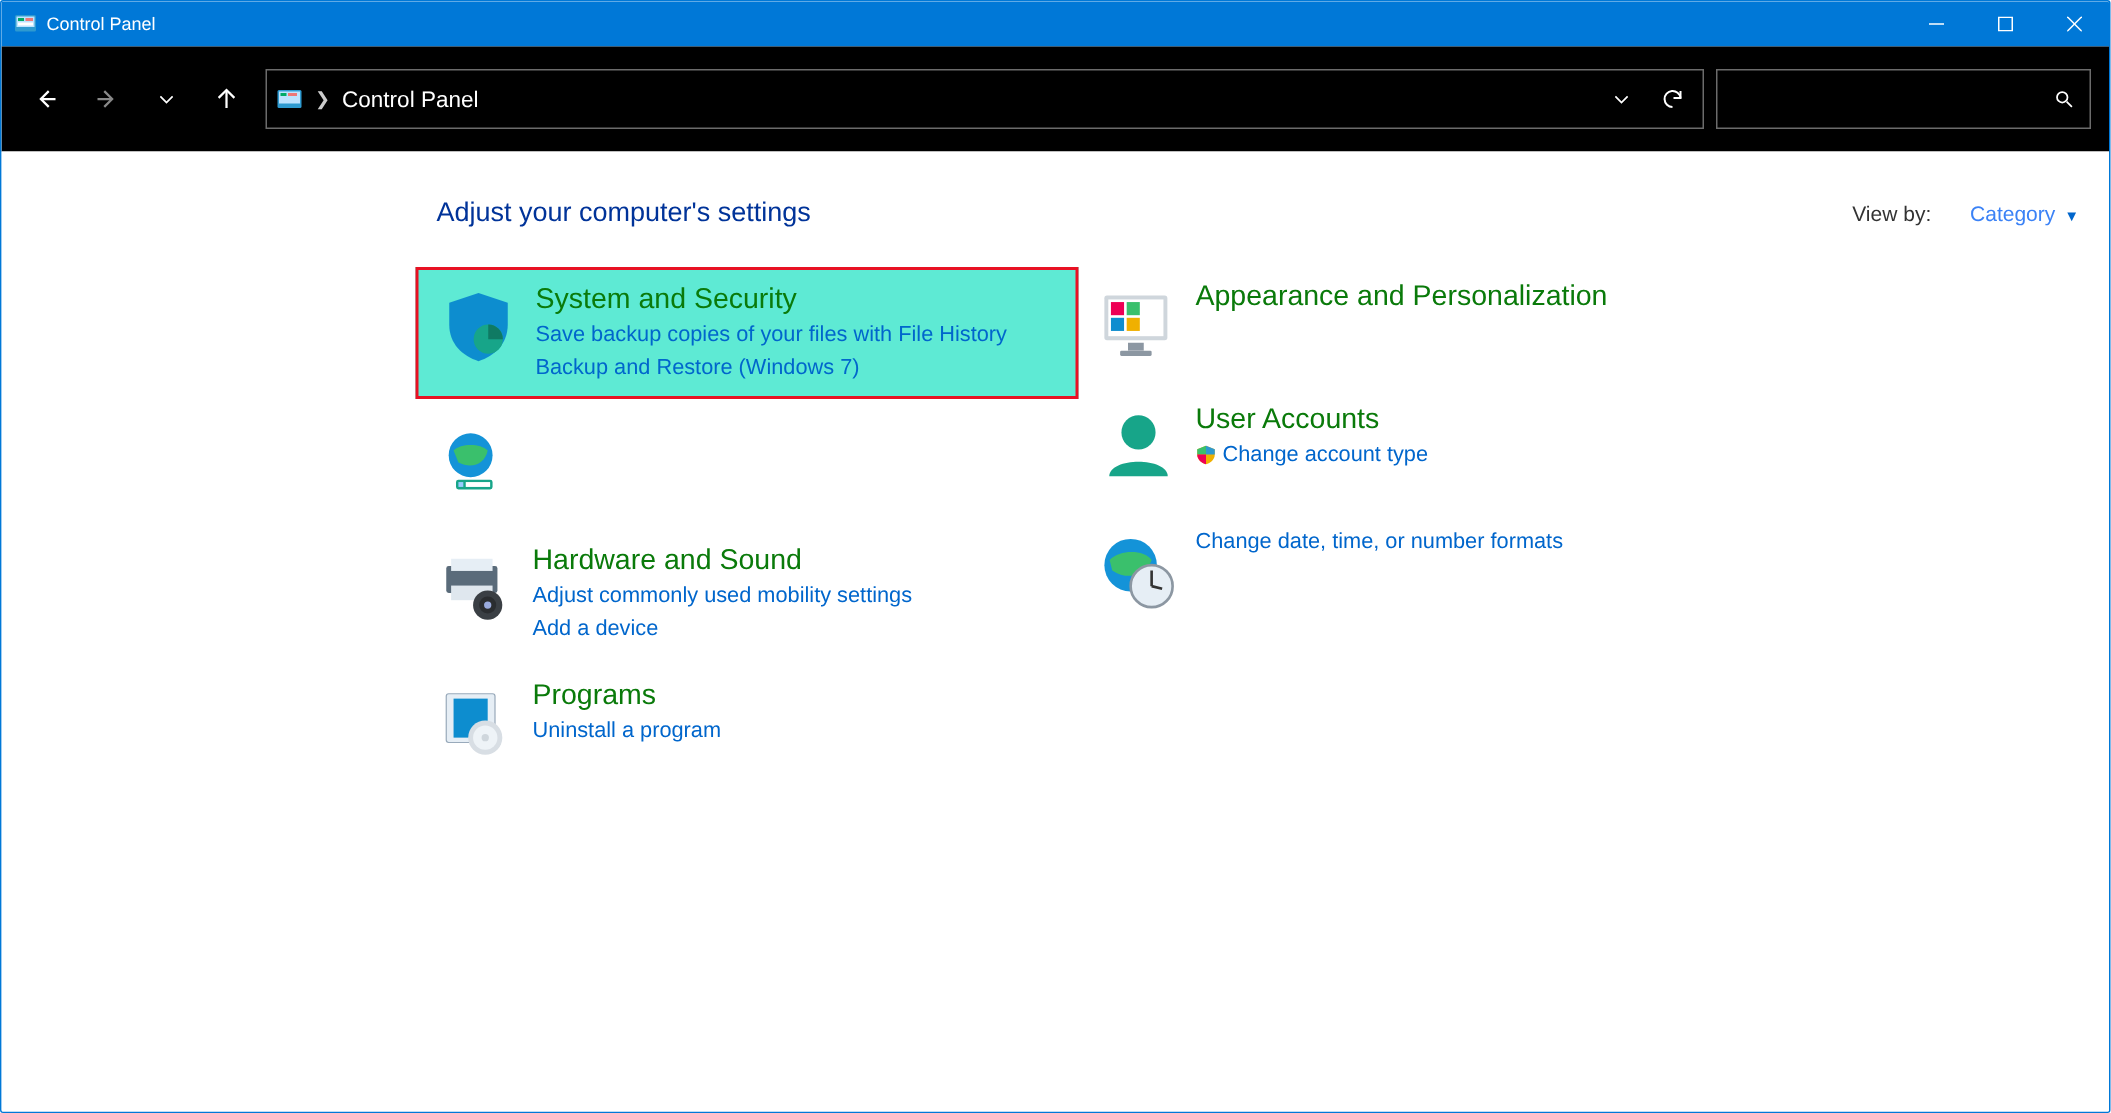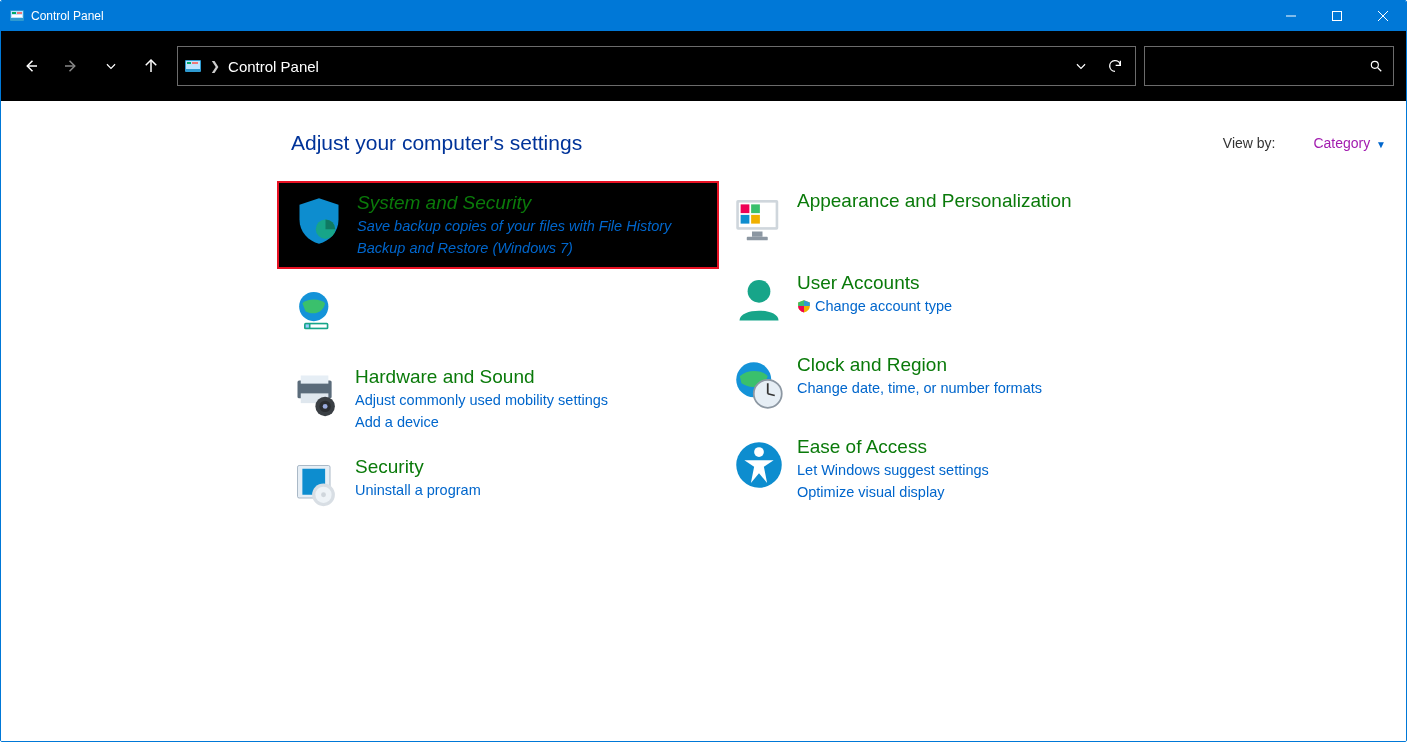--- a/index.html
+++ b/index.html
@@ -18,32 +18,32 @@
 .addressbar .crumb-icon { display: inline-flex; }
 .addressbar .sep { color: #ccc; font-size: 12px; margin: 0 2px; }
 .addressbar .crumb-text { font-size: 15px; }
 .addressbar .spacer { flex: 1; }
 .addressbar .innerbtn { width: 28px; height: 28px; display: flex; align-items: center; justify-content: center; color: #fff; }
 .searchbox { width: 250px; height: 40px; border: 1px solid #6b6b6b; display: flex; align-items: center; justify-content: flex-end; padding: 0 10px; color: #fff; }
 
 
 .content { padding: 20px 20px 20px 20px; background: #fff; height: calc(742px - 30px - 70px); overflow: auto; }
 .header-row { display: flex; justify-content: space-between; align-items: center; max-width: 1130px; margin: 10px auto 26px 270px; }
-.page-heading { color: #003399; font-size: 21px; font-weight: 400; }
+.page-heading { color: #003399; font-size: 18px; font-weight: 400; }
 .view-by { font-size: 14px; color: #333; }
 .view-by .label { margin-right: 22px; }
-.view-by .link { color: #a21caf; margin-left: 12px; }
+.view-by .link { color: #3b82f6; }
 .view-by .caret { color: #0066cc; font-size: 10px; margin-left: 2px; }
 
 .columns { display: flex; gap: 0; margin-left: 256px; }
 .col { width: 442px; }
 .col + .col { margin-left: 0; }
 
 .category { display: flex; align-items: flex-start; padding: 8px 10px; margin-bottom: 6px; }
-.category.highlighted { background: #000000; border: 2px solid #e81123; font-style: italic; }
+.category.highlighted { background: #5eead4; border: 2px solid #e81123; }
 .cat-icon { width: 60px; height: 60px; flex-shrink: 0; display: flex; align-items: flex-start; justify-content: center; padding-top: 4px; }
 .cat-body { padding-left: 8px; padding-top: 0; }
 .cat-title { color: #0a7a0a; font-size: 19px; font-weight: 400; line-height: 24px; }
 .cat-link { color: #0066cc; font-size: 14.5px; line-height: 22px; display: flex; align-items: center; }
 .cat-link .shield-ico { margin-right: 4px; display:inline-flex; }
 
 svg { display: block; }
 </style>
 </head>
 <body>
@@ -200,21 +200,21 @@
         <div class="cat-icon">
           <svg width="52" height="52" viewBox="0 0 64 64">
               <rect x="8" y="8" width="40" height="40" rx="2" fill="#e6eef5" stroke="#9ab" stroke-width="1"></rect>
               <rect x="14" y="12" width="28" height="32" fill="#0d8dcf"></rect>
               <circle cx="40" cy="44" r="14" fill="#d8dee4"></circle>
               <circle cx="40" cy="44" r="10" fill="#eef3f7"></circle>
               <circle cx="40" cy="44" r="3" fill="#cfd6dc"></circle>
             </svg>
         </div>
         <div class="cat-body">
-          <div class="cat-title">Security</div>
+          <div class="cat-title">Programs</div>
           <div class="cat-link">Uninstall a program</div>
         </div>
       </div>
 
     </div>
 
     <div class="col">
 
       <div class="category">
         <div class="cat-icon">
@@ -261,35 +261,20 @@
         <div class="cat-icon">
           <svg width="56" height="56" viewBox="0 0 64 64">
               <circle cx="26" cy="26" r="20" fill="#1493d8"></circle>
               <path d="M10 22 C18 14 36 14 42 22 C38 34 24 38 12 30 Z" fill="#3ac06c"></path>
               <circle cx="42" cy="42" r="16" fill="#e6eef5" stroke="#8c97a2" stroke-width="2"></circle>
               <line x1="42" y1="42" x2="42" y2="30" stroke="#333" stroke-width="2"></line>
               <line x1="42" y1="42" x2="50" y2="44" stroke="#333" stroke-width="2"></line>
             </svg>
         </div>
         <div class="cat-body">
-          <div class="cat-title">Clock and Region</div>
           <div class="cat-link">Change date, time, or number formats</div>
         </div>
       </div>
 
-      <div class="category">
-        <div class="cat-icon">
-          <svg width="52" height="52" viewBox="0 0 64 64">
-              <circle cx="32" cy="32" r="28" fill="#0d8dcf"></circle>
-              <circle cx="32" cy="16" r="6" fill="#fff"></circle>
-              <path d="M14 26 L50 26 L38 34 L42 54 L32 42 L22 54 L26 34 Z" fill="#fff"></path>
-            </svg>
-        </div>
-        <div class="cat-body">
-          <div class="cat-title">Ease of Access</div>
-          <div class="cat-link">Let Windows suggest settings</div>
-          <div class="cat-link">Optimize visual display</div>
-        </div>
-      </div>
 
     </div>
   </div>
 </div>
 
 </body></html>

